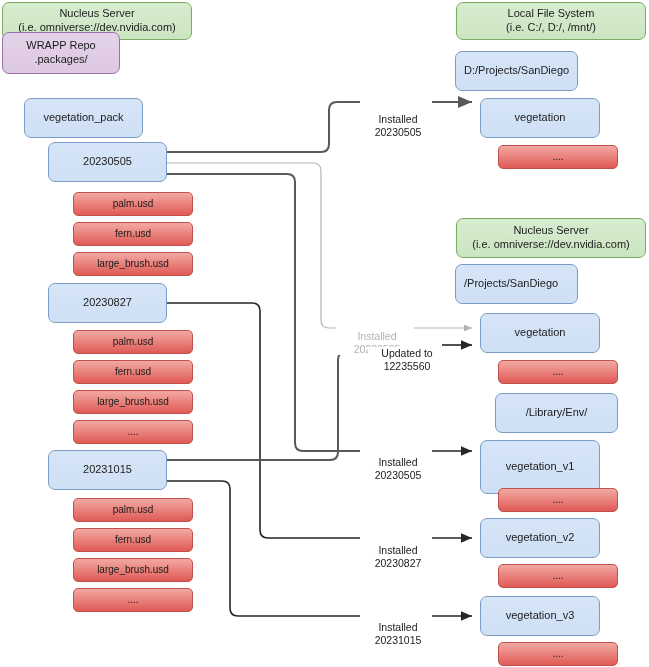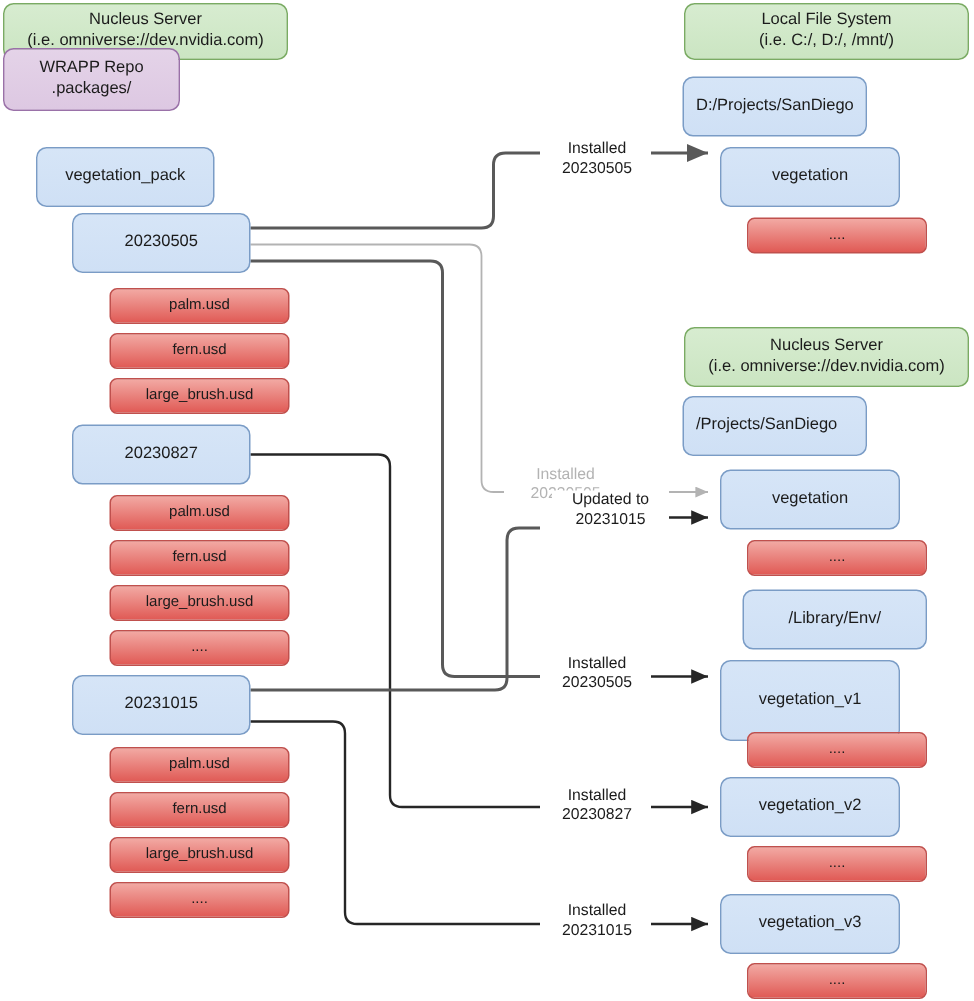--- a/index.html
+++ b/index.html
@@ -58,20 +58,21 @@
   }
   .edge-label {
     position: absolute;
     font-size: 10.5px;
     color: #1b1b1b;
     text-align: center;
     line-height: 1.2;
     white-space: pre-line;
     background: #ffffff;
     padding: 0 2px;
+    margin-top: 20px;
   }
   .edge-label.muted {
     color: #b3b3b3;
   }
   svg.edges {
     position: absolute;
     left: 0;
     top: 0;
     width: 649px;
     height: 667px;
@@ -162,21 +163,21 @@
   <div class="node blue" style="left:480px; top:596px; width:120px; height:40px;">vegetation_v3</div>
   <div class="node red" style="left:498px; top:642px; width:120px; height:24px;">....</div>
 
   <div class="edge-label" style="left:362px; top:93px; width:68px;">Installed
 20230505</div>
 
   <div class="edge-label muted" style="left:338px; top:310px; width:74px;">Installed
 20230505</div>
 
   <div class="edge-label" style="left:368px; top:327px; width:74px;">Updated to
-20231015</div>
+12235560</div>
 
   <div class="edge-label" style="left:362px; top:436px; width:68px;">Installed
 20230505</div>
 
   <div class="edge-label" style="left:362px; top:524px; width:68px;">Installed
 20230827</div>
 
   <div class="edge-label" style="left:362px; top:601px; width:68px;">Installed
 20231015</div>
 

